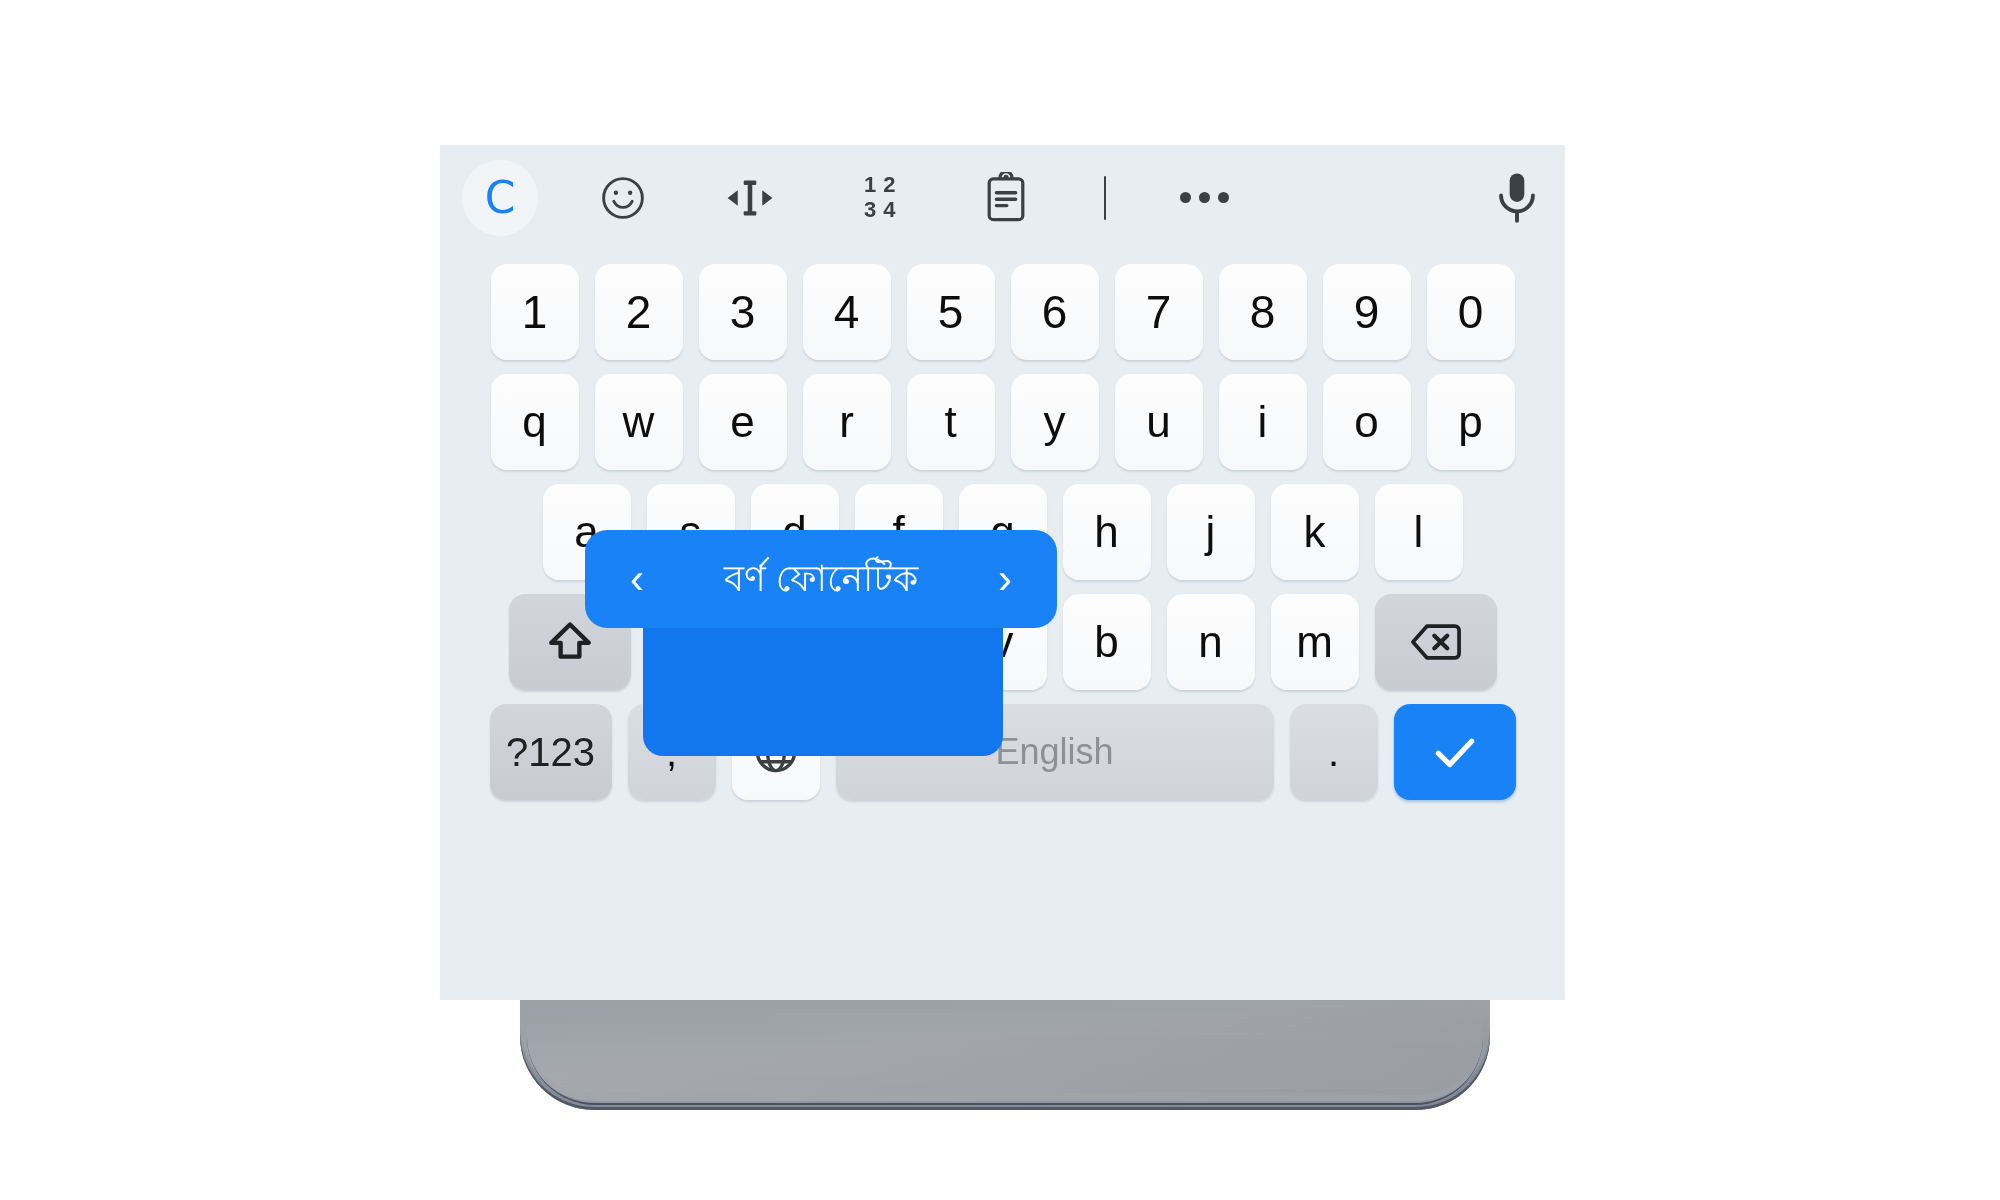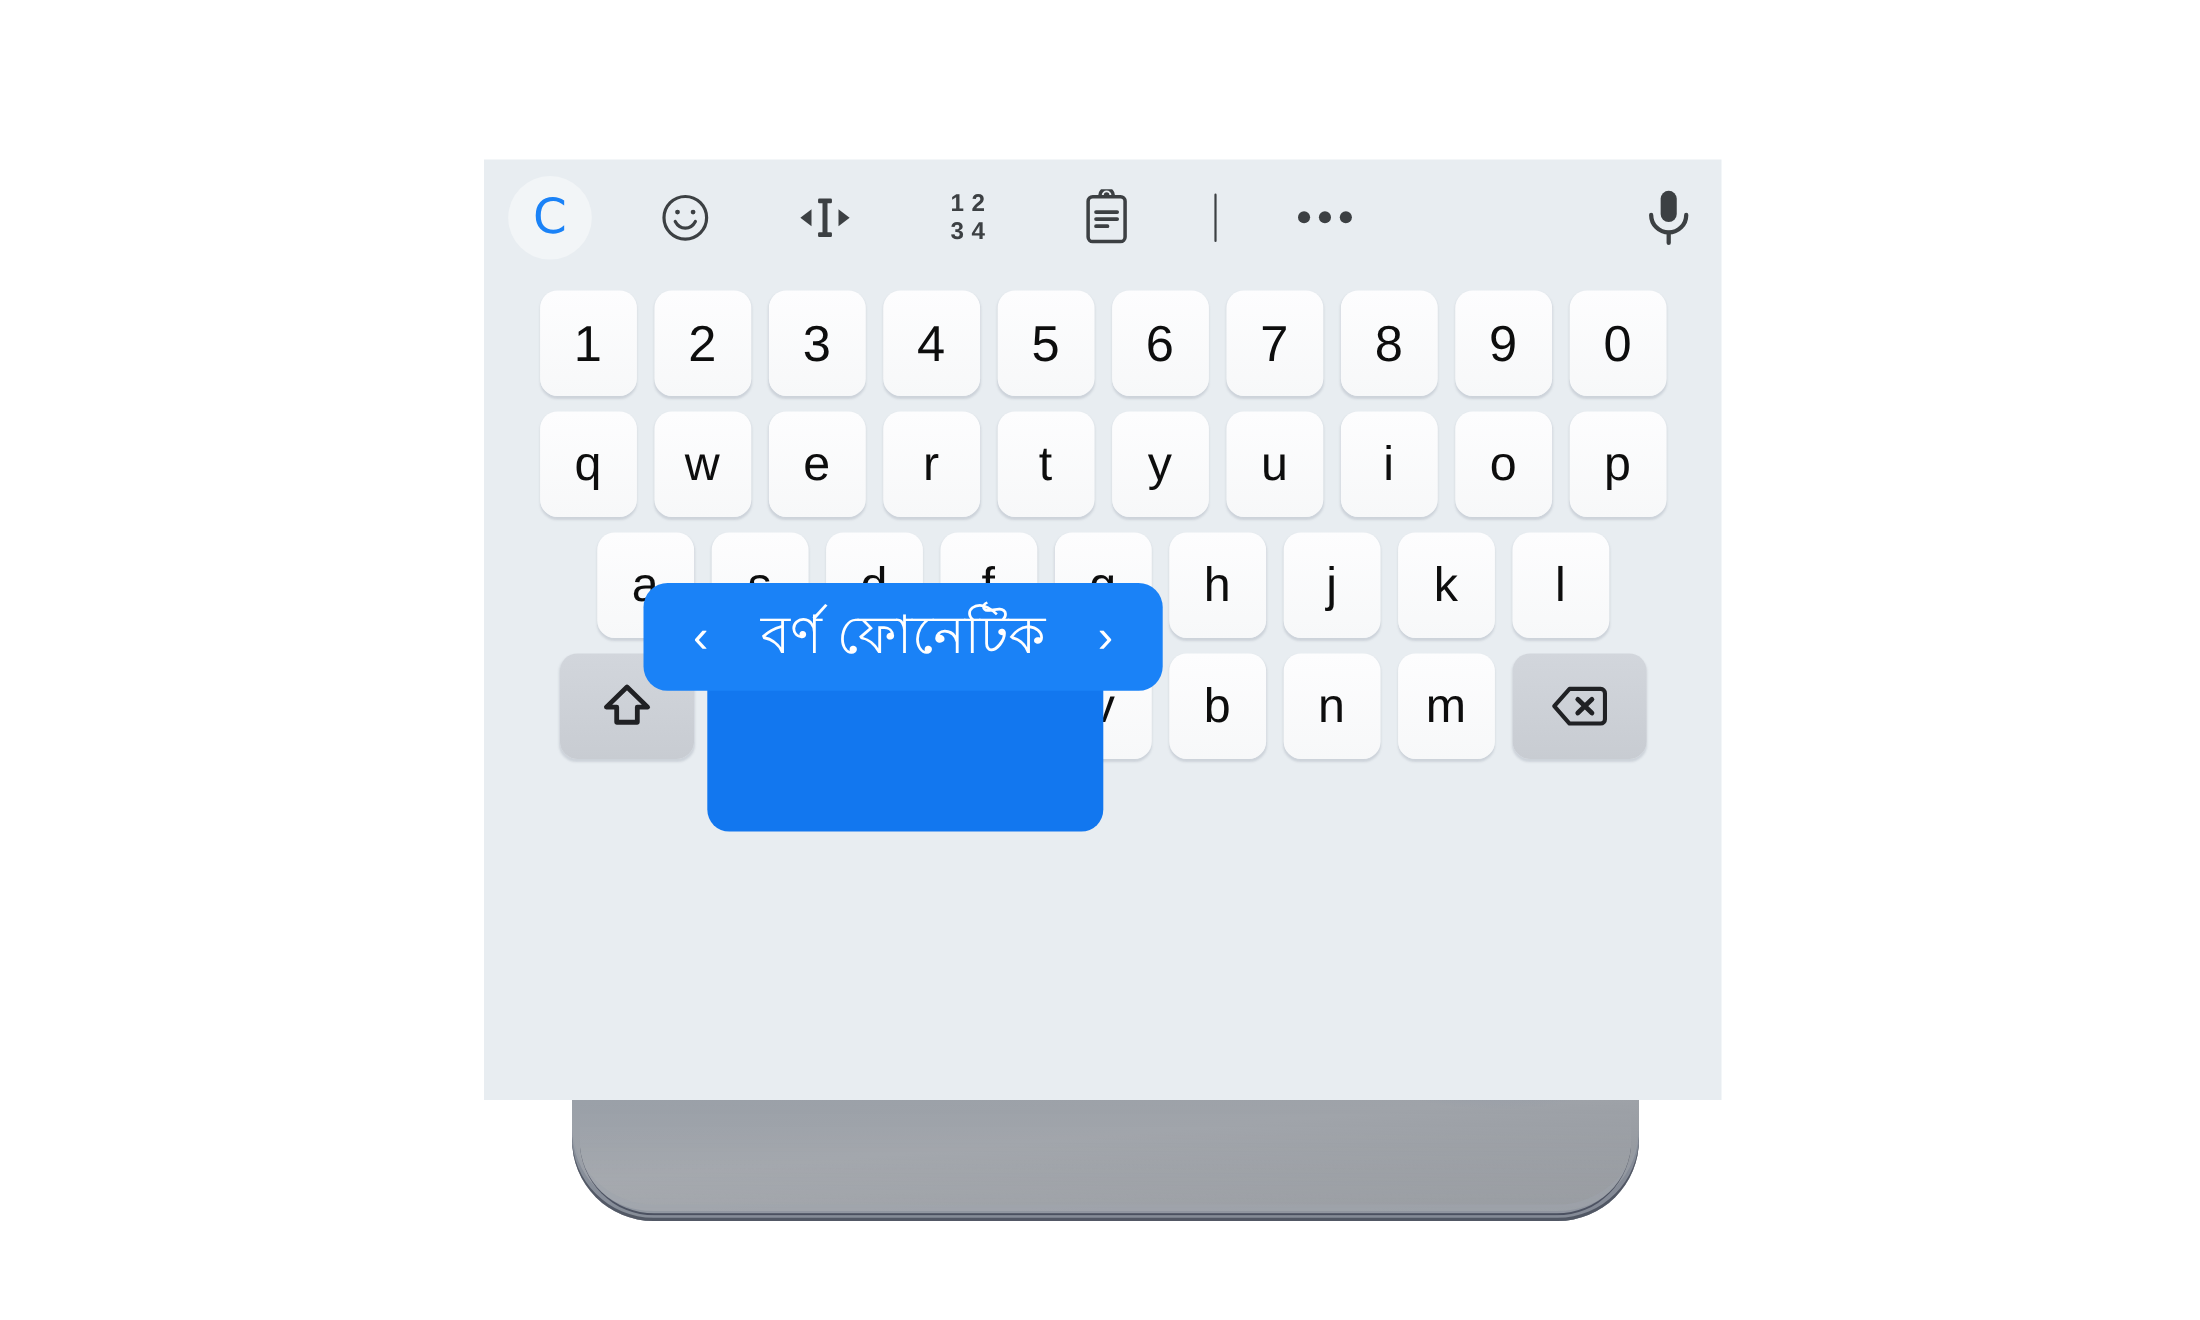--- a/index.html
+++ b/index.html
@@ -201,21 +201,21 @@
     line-height: 1;
     font-weight: 300;
     width: 44px;
     text-align: center;
     display: flex;
     align-items: center;
     justify-content: center;
   }
   #lang-name {
     color: #ffffff;
-    font-size: 48px;
+    font-size: 36px;
     font-family: "Liberation Sans", "DejaVu Sans", sans-serif;
     white-space: nowrap;
     line-height: 1.15;
   }
 
   svg { display: block; }
 </style>
 </head>
 <body>
 
@@ -371,20 +371,42 @@
       <div class="key fn wide">
         <span>
           <svg width="54" height="44" viewBox="0 0 26 20" fill="none" stroke="#202124" stroke-width="1.8" stroke-linejoin="round">
             <path d="M8.6 2.4 H22.2 a1.9 1.9 0 0 1 1.9 1.9 v11.4 a1.9 1.9 0 0 1 -1.9 1.9 H8.6 L1.9 10 Z"></path>
             <path d="M12.2 7 L18.4 13 M18.4 7 L12.2 13" stroke-linecap="round" stroke-width="2.1"></path>
           </svg>
         </span>
       </div>
     </div>
 
+    <div class="row" id="row-space">
+      <div class="key fn wide small-sym">?123</div>
+      <div class="key fn-light letter small-sym">,</div>
+      <div class="key letter">
+        <span>
+          <svg width="48" height="48" viewBox="0 0 24 24" fill="none" stroke="#3c4043" stroke-width="1.7">
+            <circle cx="12" cy="12" r="9.3"></circle>
+            <ellipse cx="12" cy="12" rx="4.2" ry="9.3"></ellipse>
+            <path d="M2.9 12 h18.2 M4.3 7.1 h15.4 M4.3 16.9 h15.4"></path>
+          </svg>
+        </span>
+      </div>
+      <div class="key fn-light space">English</div>
+      <div class="key fn-light letter period">.</div>
+      <div class="key enter">
+        <span>
+          <svg width="54" height="54" viewBox="0 0 24 24" fill="none" stroke="#ffffff" stroke-width="2.3" stroke-linecap="round" stroke-linejoin="round">
+            <path d="M4.6 12.6 L9.7 17.6 L19.4 7.2"></path>
+          </svg>
+        </span>
+      </div>
+    </div>
 
     <div id="lang-popup-wrap">
       <div id="lang-underlay"></div>
       <div id="lang-pill">
         <span class="arrow">‹</span>
         <span id="lang-name">বর্ণ ফোনেটিক</span>
         <span class="arrow">›</span>
       </div>
     </div>
 

